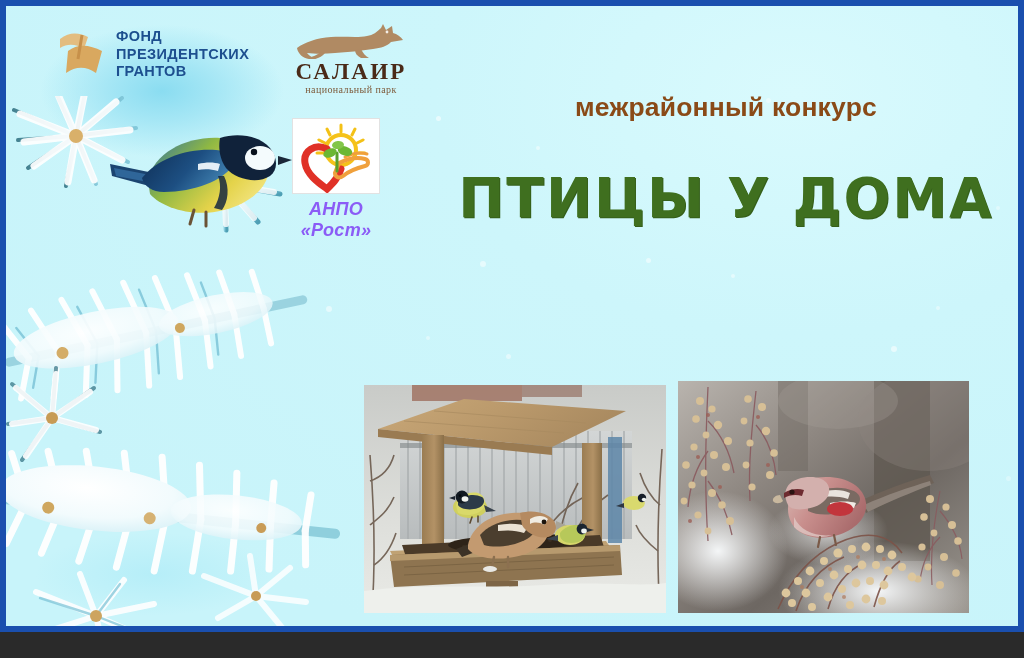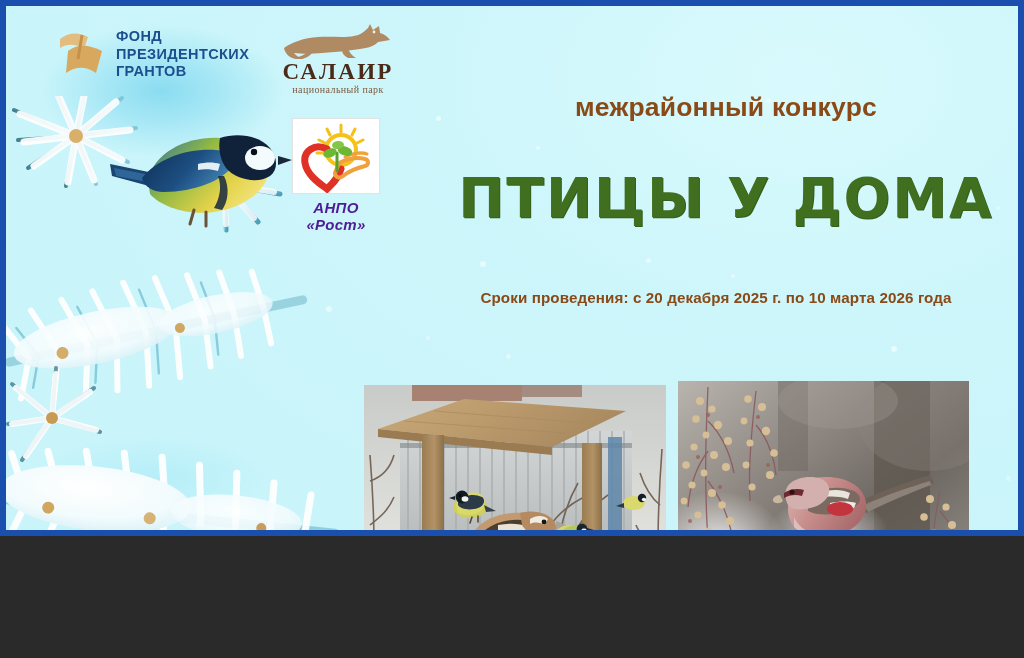--- a/index.html
+++ b/index.html
@@ -1,20 +1,20 @@
 <!DOCTYPE html>
 <html lang="ru"><head>
 <meta charset="utf-8">
 <style>
   html,body{margin:0;padding:0;background:#2a2a2a;}
   body{font-family:"Liberation Sans",sans-serif;}
 
   .poster{
     position:relative;
-    width:1024px;height:536px;
+    width:1024px;height:632px;
     overflow:hidden;
     box-sizing:border-box;
     border:6px solid #1a4fae;
     background:#cdf7fb;
   }
 
   
   .bg-base{
     position:absolute;inset:0;
     background:
@@ -43,40 +43,40 @@
 
   
   .logo-fund{position:absolute;left:52px;top:22px;display:flex;align-items:center;gap:10px;}
   .fund-mark{width:48px;height:52px;flex:0 0 auto;}
   .fund-text{
     color:#1d4f8f;font-weight:700;font-size:14.5px;line-height:1.22;
     letter-spacing:.4px;text-transform:uppercase;white-space:pre-line;
     font-family:"Liberation Sans",sans-serif;
   }
 
-  .logo-salair{position:absolute;left:268px;top:16px;width:128px;text-align:center;}
+  .logo-salair{position:absolute;left:281px;top:16px;width:128px;text-align:center;}
   .salair-mark{width:120px;height:40px;margin:0 auto;display:block;}
   .salair-name{
     color:#4a2a18;font-weight:700;font-size:23px;letter-spacing:2.2px;
     line-height:1;font-family:"Liberation Serif",serif;margin-top:-2px;
   }
   .salair-sub{
     color:#7d5a3a;font-size:10px;letter-spacing:.4px;margin-top:1px;
     font-family:"Liberation Serif",serif;
   }
 
   .logo-anpo{position:absolute;left:283px;top:112px;width:94px;text-align:center;}
   .anpo-box{
     width:88px;height:76px;margin:0 auto;background:#ffffff;
     border:1px solid #e2e2e2;box-sizing:border-box;
   }
   .anpo-box svg{display:block;}
   .anpo-cap{
-    margin-top:5px;color:#4c1d95;font-weight:700;font-style:italic;
-    font-size:15px;letter-spacing:.3px;font-family:"Liberation Sans",sans-serif;
+    margin-top:5px;color:#8b5cf6;font-weight:700;font-style:italic;
+    font-size:18px;letter-spacing:.3px;font-family:"Liberation Sans",sans-serif;
   }
 
   
   .kicker{
     position:absolute;left:420px;top:86px;width:600px;text-align:center;
     color:#8a4a17;font-weight:700;font-size:26.5px;letter-spacing:.2px;
     font-family:"Liberation Sans",sans-serif;
   }
   .title{
     position:absolute;left:420px;top:165px;width:600px;text-align:center;
@@ -411,21 +411,20 @@
         <ellipse cx="37" cy="34" rx="7" ry="4.4" fill="#6cb733" transform="rotate(-22 37 34)"></ellipse>
         <ellipse cx="52" cy="32" rx="7.5" ry="4.6" fill="#6cb733" transform="rotate(18 52 32)"></ellipse>
         <ellipse cx="45" cy="26" rx="6" ry="4" fill="#83c64a" transform="rotate(-5 45 26)"></ellipse>
       </svg>
     </div>
     <div class="anpo-cap">АНПО «Рост»</div>
   </div>
 
   <div class="kicker">межрайонный конкурс</div>
   <div class="title">ПТИЦЫ У ДОМА</div>
-  <div class="dates">Сроки проведения: с 20 декабря 2025 г. по 10 марта 2026 года</div>
 
   <div class="photo photo-feeder">
     <svg width="302" height="228" viewBox="0 0 302 228" xmlns="http://www.w3.org/2000/svg">
       <defs>
         <linearGradient id="snowbg" x1="0" y1="0" x2="0" y2="1">
           <stop offset="0%" stop-color="#c9cbc8"></stop>
           <stop offset="60%" stop-color="#dedfdb"></stop>
           <stop offset="100%" stop-color="#e9eae6"></stop>
         </linearGradient>
         <linearGradient id="woodroof" x1="0" y1="0" x2="1" y2="0.3">

